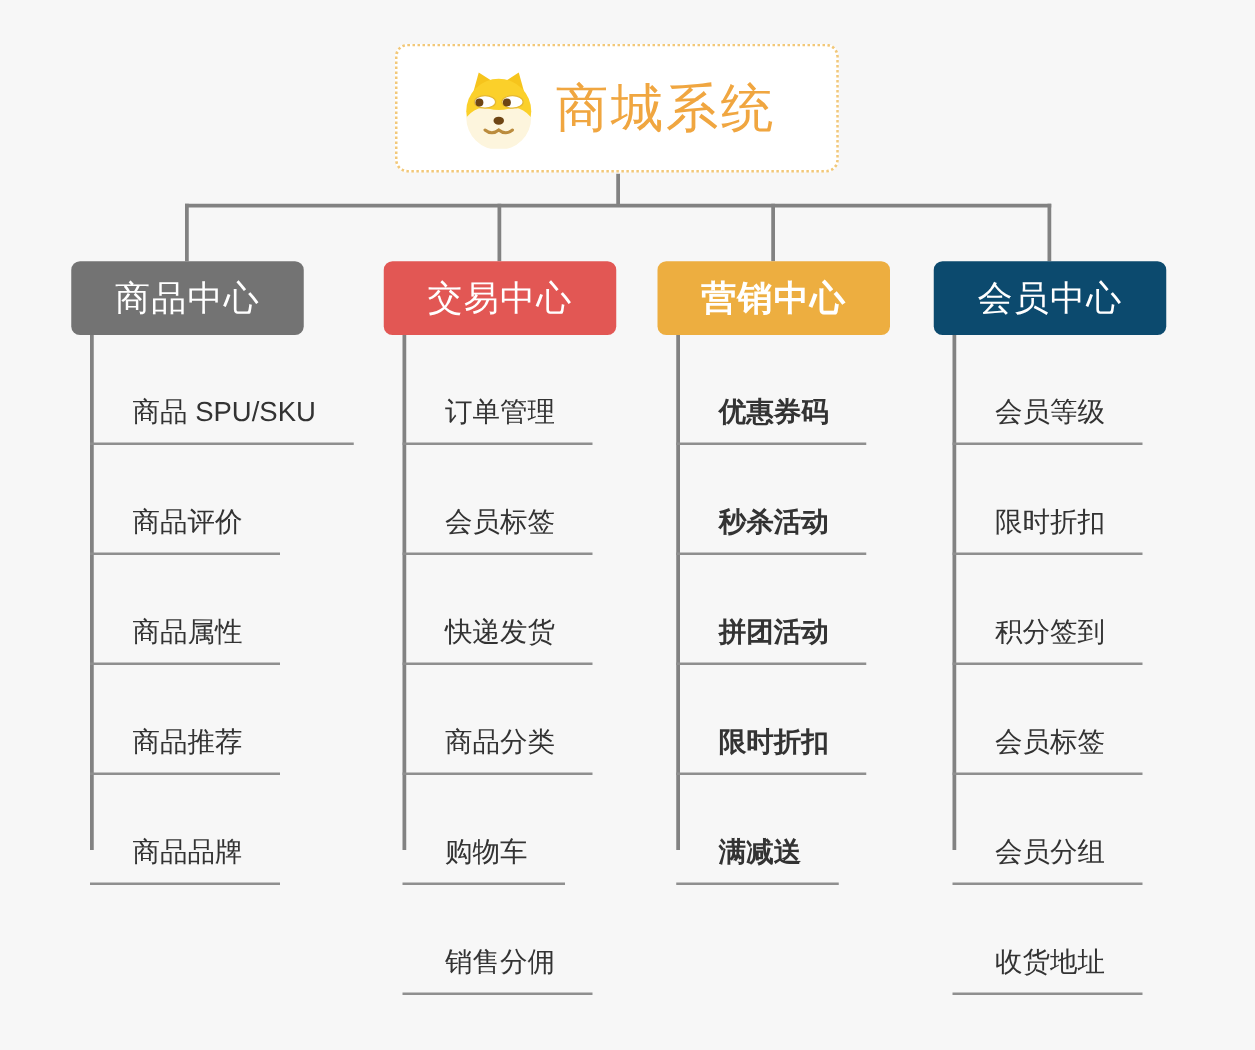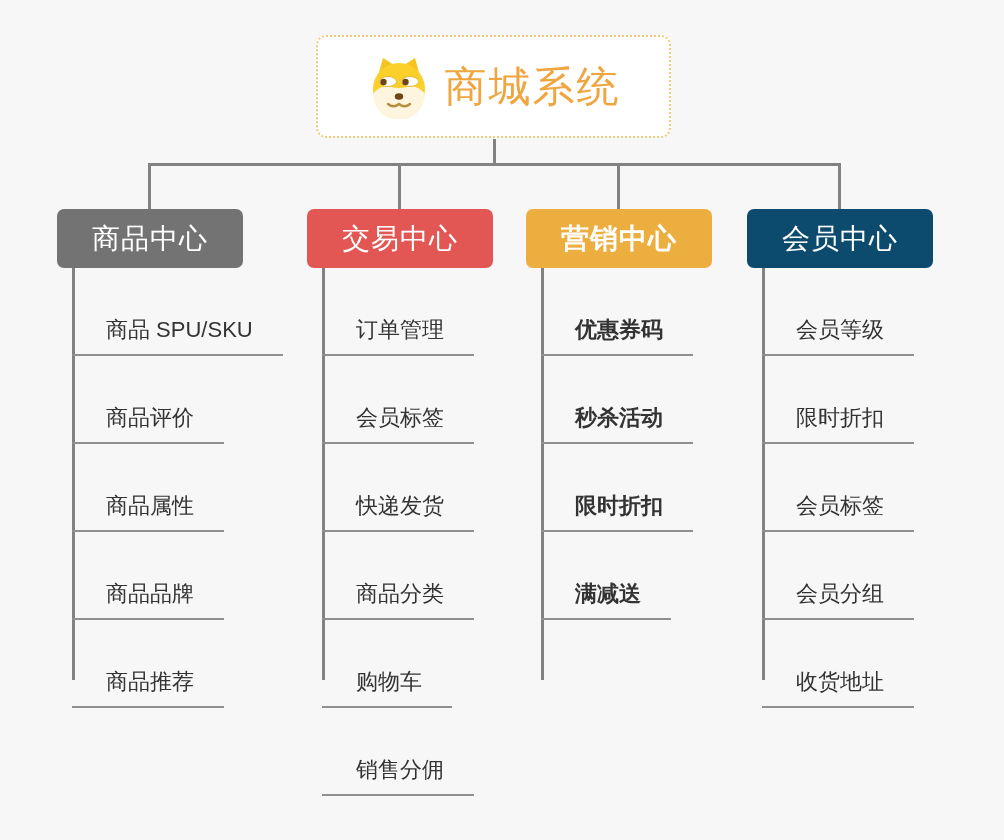--- a/index.html
+++ b/index.html
@@ -116,24 +116,24 @@
       <div class="item">
           <span class="item-label">商品 SPU/SKU</span>
         </div>
       <div class="item">
           <span class="item-label">商品评价</span>
         </div>
       <div class="item">
           <span class="item-label">商品属性</span>
         </div>
       <div class="item">
+          <span class="item-label">商品推荐</span>
+        </div>
+      <div class="item">
           <span class="item-label">商品品牌</span>
-        </div>
-      <div class="item">
-          <span class="item-label">商品推荐</span>
         </div>
     </div>
   </div>
 
   <div class="branch b1">
     <div class="branch-box" style="background: rgb(226, 87, 84);">
       <span>交易中心</span>
     </div>
     <div class="items">
       <div class="item">
@@ -162,40 +162,46 @@
       <span>营销中心</span>
     </div>
     <div class="items">
       <div class="item">
           <span class="item-label">优惠券码</span>
         </div>
       <div class="item">
           <span class="item-label">秒杀活动</span>
         </div>
       <div class="item">
+          <span class="item-label">拼团活动</span>
+        </div>
+      <div class="item">
           <span class="item-label">限时折扣</span>
         </div>
       <div class="item">
           <span class="item-label">满减送</span>
         </div>
     </div>
   </div>
 
   <div class="branch b3">
     <div class="branch-box" style="background: #0c4a6e;">
       <span>会员中心</span>
     </div>
     <div class="items">
       <div class="item">
           <span class="item-label">会员等级</span>
         </div>
       <div class="item">
           <span class="item-label">限时折扣</span>
         </div>
       <div class="item">
+          <span class="item-label">积分签到</span>
+        </div>
+      <div class="item">
           <span class="item-label">会员标签</span>
         </div>
       <div class="item">
           <span class="item-label">会员分组</span>
         </div>
       <div class="item">
           <span class="item-label">收货地址</span>
         </div>
     </div>
   </div>

